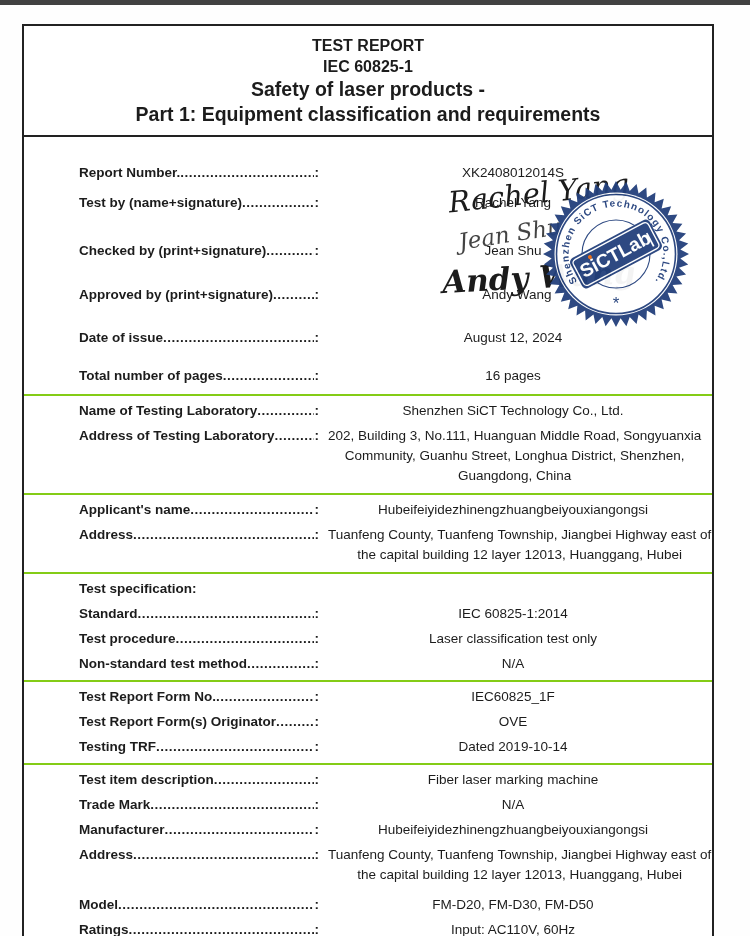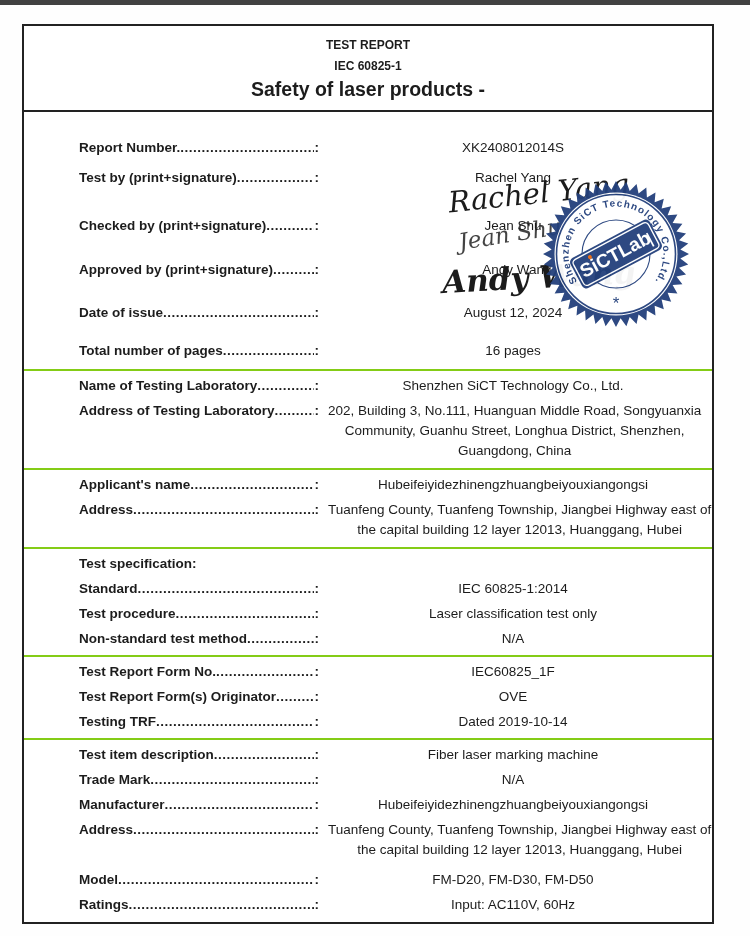--- a/index.html
+++ b/index.html
@@ -2,21 +2,21 @@
 <html><head>
 <meta charset="utf-8">
 <style>
   html,body{margin:0;padding:0;background:#ffffff;}
   .stage{position:relative;width:750px;height:936px;background:#fefefe;overflow:hidden;
          font-family:"Liberation Sans", sans-serif;color:#1c1c1c;}
   .page-top-edge{position:absolute;top:0;left:0;width:750px;height:5px;background:#414141;}
   .doc{position:absolute;left:22px;top:24px;width:692px;min-height:895px;
        border:2px solid #222;box-sizing:border-box;background:#fff;}
   .title-block{text-align:center;padding:9px 4px 8px;border-bottom:2px solid #222;}
-  .t-sm{font-size:12px;font-weight:bold;line-height:21px;}
+  .t-sm{font-size:16px;font-weight:bold;line-height:21px;}
   .t-lg{font-size:19.5px;font-weight:bold;line-height:25px;}
   .section{border-top:2px solid #84cc16;padding:5px 14px 5px 15px;}
   #s1{border-top:none;padding-top:26px;padding-bottom:7px;}
   .row{display:flex;align-items:baseline;font-size:13.5px;line-height:19px;margin-bottom:6px;margin-left:40px;}
   .section .row:last-child{margin-bottom:2px;}
   #s1 .row:nth-child(1){margin-bottom:11px;}
   #s1 .row:nth-child(2){margin-bottom:29px;}
   #s1 .row:nth-child(3){margin-bottom:25px;}
   #s1 .row:nth-child(4){margin-bottom:24px;gap:8px;}
   #s1 .row:nth-child(5){margin-bottom:19px;}
@@ -41,34 +41,35 @@
 <body>
 
 <div class="stage">
   <div class="page-top-edge"></div>
 
   <div class="doc">
     <header class="title-block">
       <div class="t-sm">TEST REPORT</div>
       <div class="t-sm">IEC 60825-1</div>
       <div class="t-lg">Safety of laser products -</div>
+      <div class="t-lg">Part 1: Equipment classification and requirements</div>
     </header>
     <div id="sections">
         <div class="section" id="s1">
           <div class="row">
             <div class="label-cell">
               <span class="lbl">Report Number.</span>
               <span class="leader">...................................................................................................................</span>
               <span class="colon">:</span>
             </div>
             <div class="value-cell">XK2408012014S</div>
           </div>
           <div class="row">
             <div class="label-cell">
-              <span class="lbl">Test by (print+signature)</span>
+              <span class="lbl">Test by (name+signature)</span>
               <span class="leader">...................................................................................................................</span>
               <span class="colon">:</span>
             </div>
             <div class="value-cell">Rachel Yang</div>
           </div>
           <div class="row">
             <div class="label-cell">
               <span class="lbl">Checked by (print+signature)</span>
               <span class="leader">...................................................................................................................</span>
               <span class="colon">:</span>

